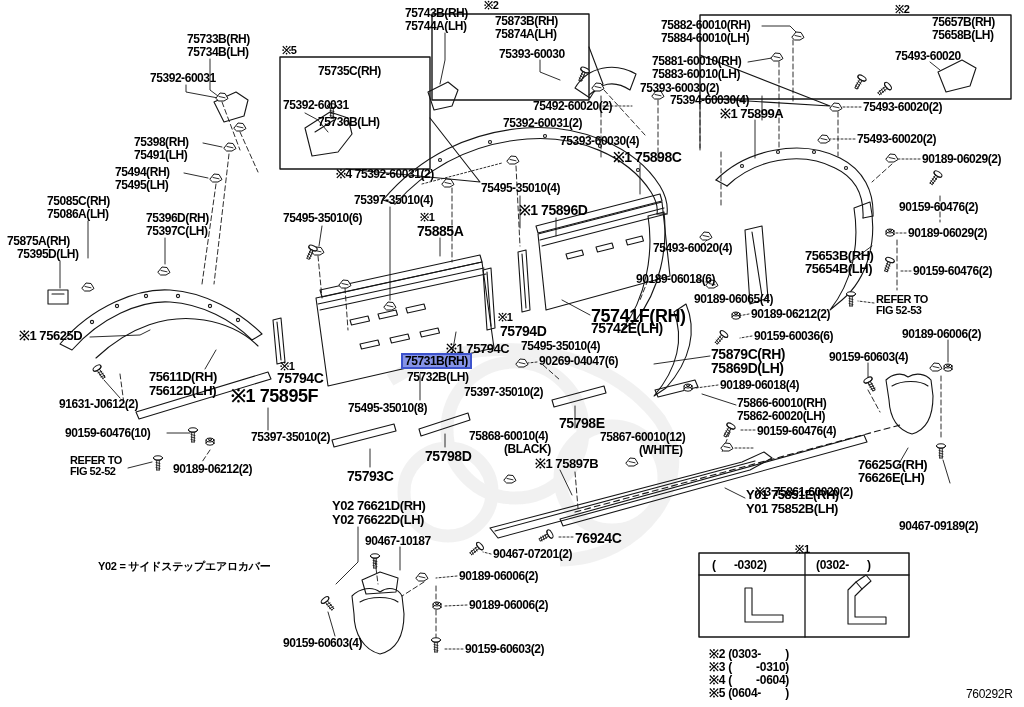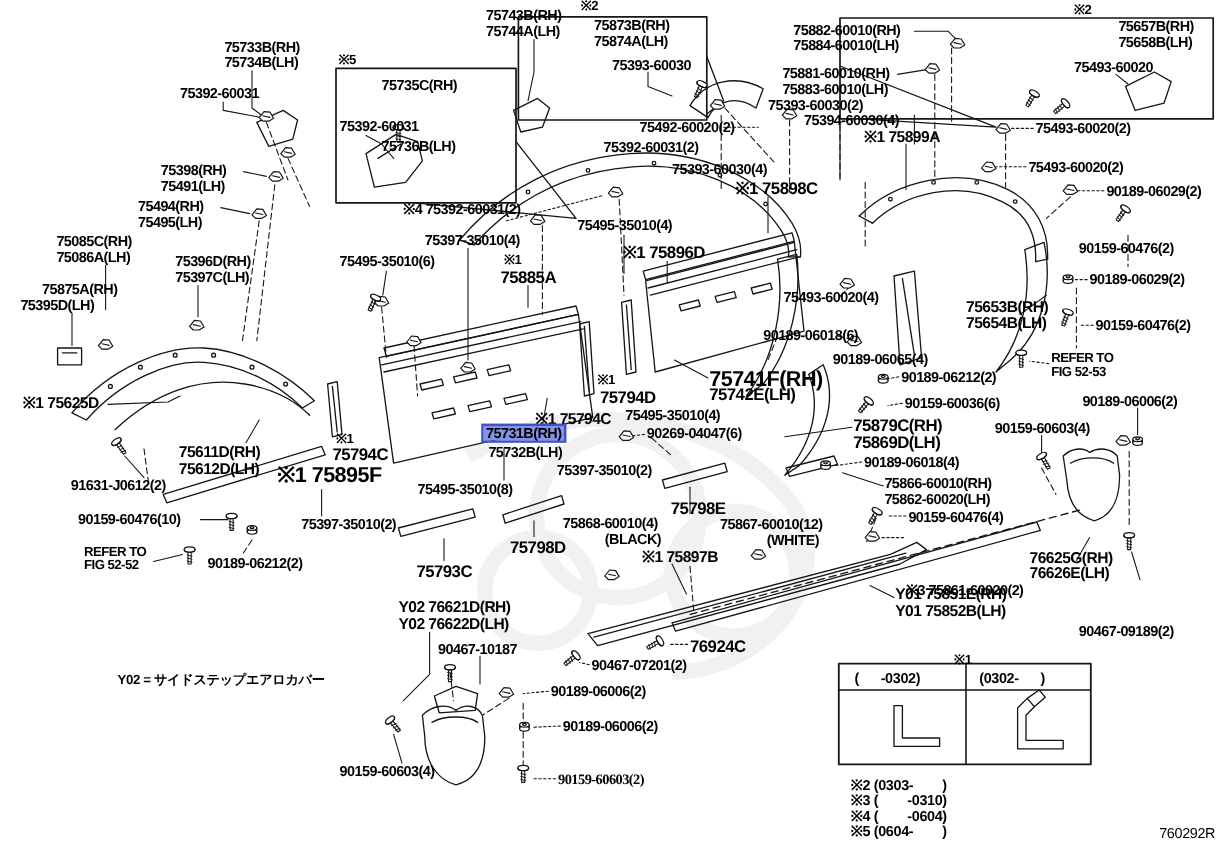--- a/index.html
+++ b/index.html
@@ -299,21 +299,21 @@
       <div class="lbl" style="left: 150px; top: 72px;">75392-60031</div>
       <div class="lbl" style="left: 282px; top: 45px; font-size: 11px;">※5</div>
       <div class="lbl" style="left: 318px; top: 65px;">75735C(RH)</div>
       <div class="lbl" style="left: 318px; top: 78px; margin-top: 38px;">75736B(LH)</div>
       <div class="lbl" style="left: 283px; top: 99px;">75392-60031</div>
       <div class="lbl" style="left: 405px; top: 7px;">75743B(RH)</div>
       <div class="lbl" style="left: 405px; top: 20px;">75744A(LH)</div>
       <div class="lbl" style="left: 484px; top: 0px; font-size: 11px;">※2</div>
       <div class="lbl" style="left: 495px; top: 15px;">75873B(RH)</div>
       <div class="lbl" style="left: 495px; top: 28px;">75874A(LH)</div>
-      <div class="lbl" style="left: 510px; top: 48px;">75393-60030</div>
+      <div class="lbl" style="left: 499px; top: 48px;">75393-60030</div>
       <div class="lbl" style="left: 533px; top: 100px;">75492-60020(2)</div>
       <div class="lbl" style="left: 503px; top: 117px;">75392-60031(2)</div>
       <div class="lbl" style="left: 560px; top: 135px;">75393-60030(4)</div>
       <div class="lbl" style="left: 661px; top: 19px;">75882-60010(RH)</div>
       <div class="lbl" style="left: 661px; top: 32px;">75884-60010(LH)</div>
       <div class="lbl" style="left: 652px; top: 55px;">75881-60010(RH)</div>
       <div class="lbl" style="left: 652px; top: 68px;">75883-60010(LH)</div>
       <div class="lbl" style="left: 640px; top: 82px;">75393-60030(2)</div>
       <div class="lbl" style="left: 670px; top: 94px;">75394-60030(4)</div>
       <div class="lbl" style="left: 720px; top: 107px; font-size: 13px;">※1 75899A</div>
@@ -328,21 +328,21 @@
       <div class="lbl" style="left: 908px; top: 227px;">90189-06029(2)</div>
       <div class="lbl" style="left: 913px; top: 265px;">90159-60476(2)</div>
       <div class="lbl" style="left: 134px; top: 136px;">75398(RH)</div>
       <div class="lbl" style="left: 134px; top: 149px;">75491(LH)</div>
       <div class="lbl" style="left: 115px; top: 166px;">75494(RH)</div>
       <div class="lbl" style="left: 115px; top: 179px;">75495(LH)</div>
       <div class="lbl" style="left: 47px; top: 195px;">75085C(RH)</div>
       <div class="lbl" style="left: 47px; top: 208px;">75086A(LH)</div>
       <div class="lbl" style="left: 146px; top: 212px;">75396D(RH)</div>
       <div class="lbl" style="left: 146px; top: 225px;">75397C(LH)</div>
-      <div class="lbl" style="left: 35px; top: 235px;">75875A(RH)</div>
+      <div class="lbl" style="left: 7px; top: 235px;">75875A(RH)</div>
       <div class="lbl" style="left: 17px; top: 248px;">75395D(LH)</div>
       <div class="lbl" style="left: 303px; top: 168px; margin-left: 33px;">※4 75392-60031(2)</div>
       <div class="lbl" style="left: 354px; top: 194px;">75397-35010(4)</div>
       <div class="lbl" style="left: 283px; top: 212px;">75495-35010(6)</div>
       <div class="lbl" style="left: 420px; top: 212px; font-size: 11px;">※1</div>
       <div class="lbl" style="left: 417px; top: 224px; font-size: 14px;">75885A</div>
       <div class="lbl" style="left: 481px; top: 182px;">75495-35010(4)</div>
       <div class="lbl" style="left: 519px; top: 203px; font-size: 14px;">※1 75896D</div>
       <div class="lbl" style="left: 602px; top: 150px; font-size: 14px; margin-left: 11px;">※1 75898C</div>
       <div class="lbl" style="left: 805px; top: 249px; font-size: 13px;">75653B(RH)</div>
@@ -397,21 +397,21 @@
       <div class="lbl" style="left: 746px; top: 488px; font-size: 13px;">Y01 75851E(RH)</div>
       <div class="lbl" style="left: 746px; top: 502px; font-size: 13px;">Y01 75852B(LH)</div>
       <div class="lbl" style="left: 575px; top: 531px; font-size: 14px;">76924C</div>
       <div class="lbl" style="left: 493px; top: 548px;">90467-07201(2)</div>
       <div class="lbl" style="left: 332px; top: 499px; font-size: 13px;">Y02 76621D(RH)</div>
       <div class="lbl" style="left: 332px; top: 513px; font-size: 13px;">Y02 76622D(LH)</div>
       <div class="lbl" style="left: 365px; top: 535px;">90467-10187</div>
       <div class="lbl" style="left: 459px; top: 570px;">90189-06006(2)</div>
       <div class="lbl" style="left: 469px; top: 599px;">90189-06006(2)</div>
       <div class="lbl" style="left: 283px; top: 637px;">90159-60603(4)</div>
-      <div class="lbl" style="left: 465px; top: 643px; font-family: Liberation Serif, serif;">90159-60603(2)</div>
+      <div class="lbl" style="left: 465px; top: 643px;">90159-60603(2)</div>
       <div class="lbl" style="left: 858px; top: 458px; font-size: 13px;">76625G(RH)</div>
       <div class="lbl" style="left: 858px; top: 471px; font-size: 13px;">76626E(LH)</div>
       <div class="lbl" style="left: 899px; top: 484px; margin-top: 36px;">90467-09189(2)</div>
     </div>
 
 <div class="note" style="left:795px;top:541px;font-size:11px;">※1</div>
 <div class="note" style="left:712px;top:558px;">(      -0302)</div>
 <div class="note" style="left:816px;top:558px;">(0302-      )</div>
 <div class="note" style="left:709px;top:645px;">※2 (0303-        )</div>
 <div class="note" style="left:709px;top:658px;">※3 (        -0310)</div>

